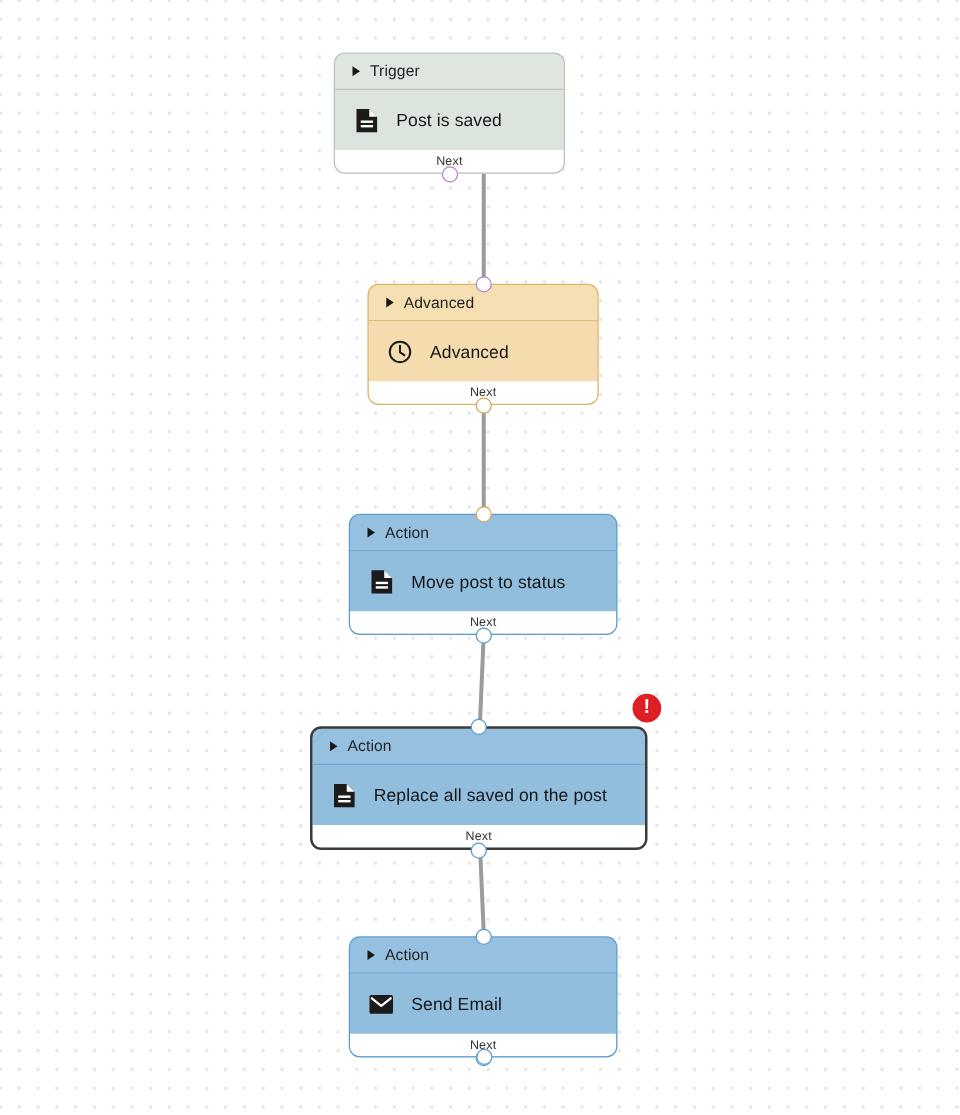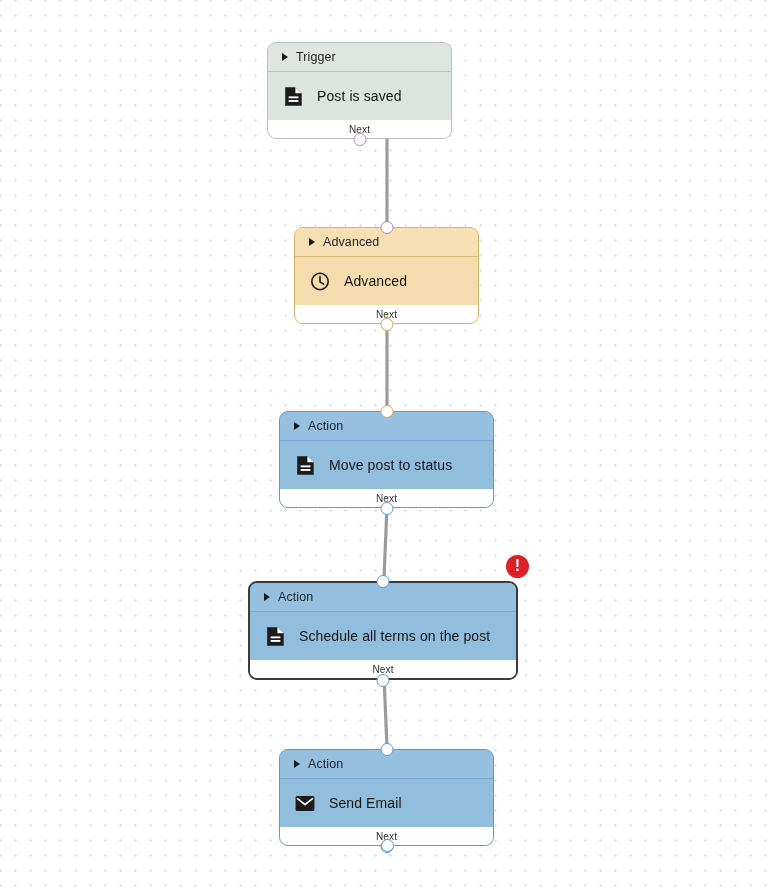--- a/index.html
+++ b/index.html
@@ -236,21 +236,21 @@
           </div>
           <div class="node-body">
             <span class="node-icon">
               <svg width="19" height="21" viewBox="0 0 19 21" aria-hidden="true">
                 <path d="M1.2 1.2h10.2l6.3 6.1v12.4H1.2z" fill="#1b1b1b"></path>
                 <path d="M11.4 1.2v6.1h6.3z" fill="#ffffff"></path>
                 <rect x="4.6" y="10.4" width="9.8" height="1.9" fill="#ffffff"></rect>
                 <rect x="4.6" y="14.0" width="9.8" height="1.9" fill="#ffffff"></rect>
               </svg>
             </span>
-            <span class="node-title">Schedule all terms on the post</span>
+            <span class="node-title">Replace all saved on the post</span>
           </div>
           <div class="node-footer">Next</div>
         </div>
         <div class="port in" style="border: 1.7px solid rgb(91, 155, 208);"></div>
         <div class="port out" style="border: 1.7px solid rgb(91, 155, 208);"></div>
         <div class="error-badge" style="left: 258px; top: -26px;">
           <span class="bang">!</span>
         </div>
       </div>
       <div class="node" style="left: 279px; top: 749px; width: 215px; --nhead: #95c0df; --nbody: #92bede; --nborder: #5b9bd0; --nsep: #76aad4;">

